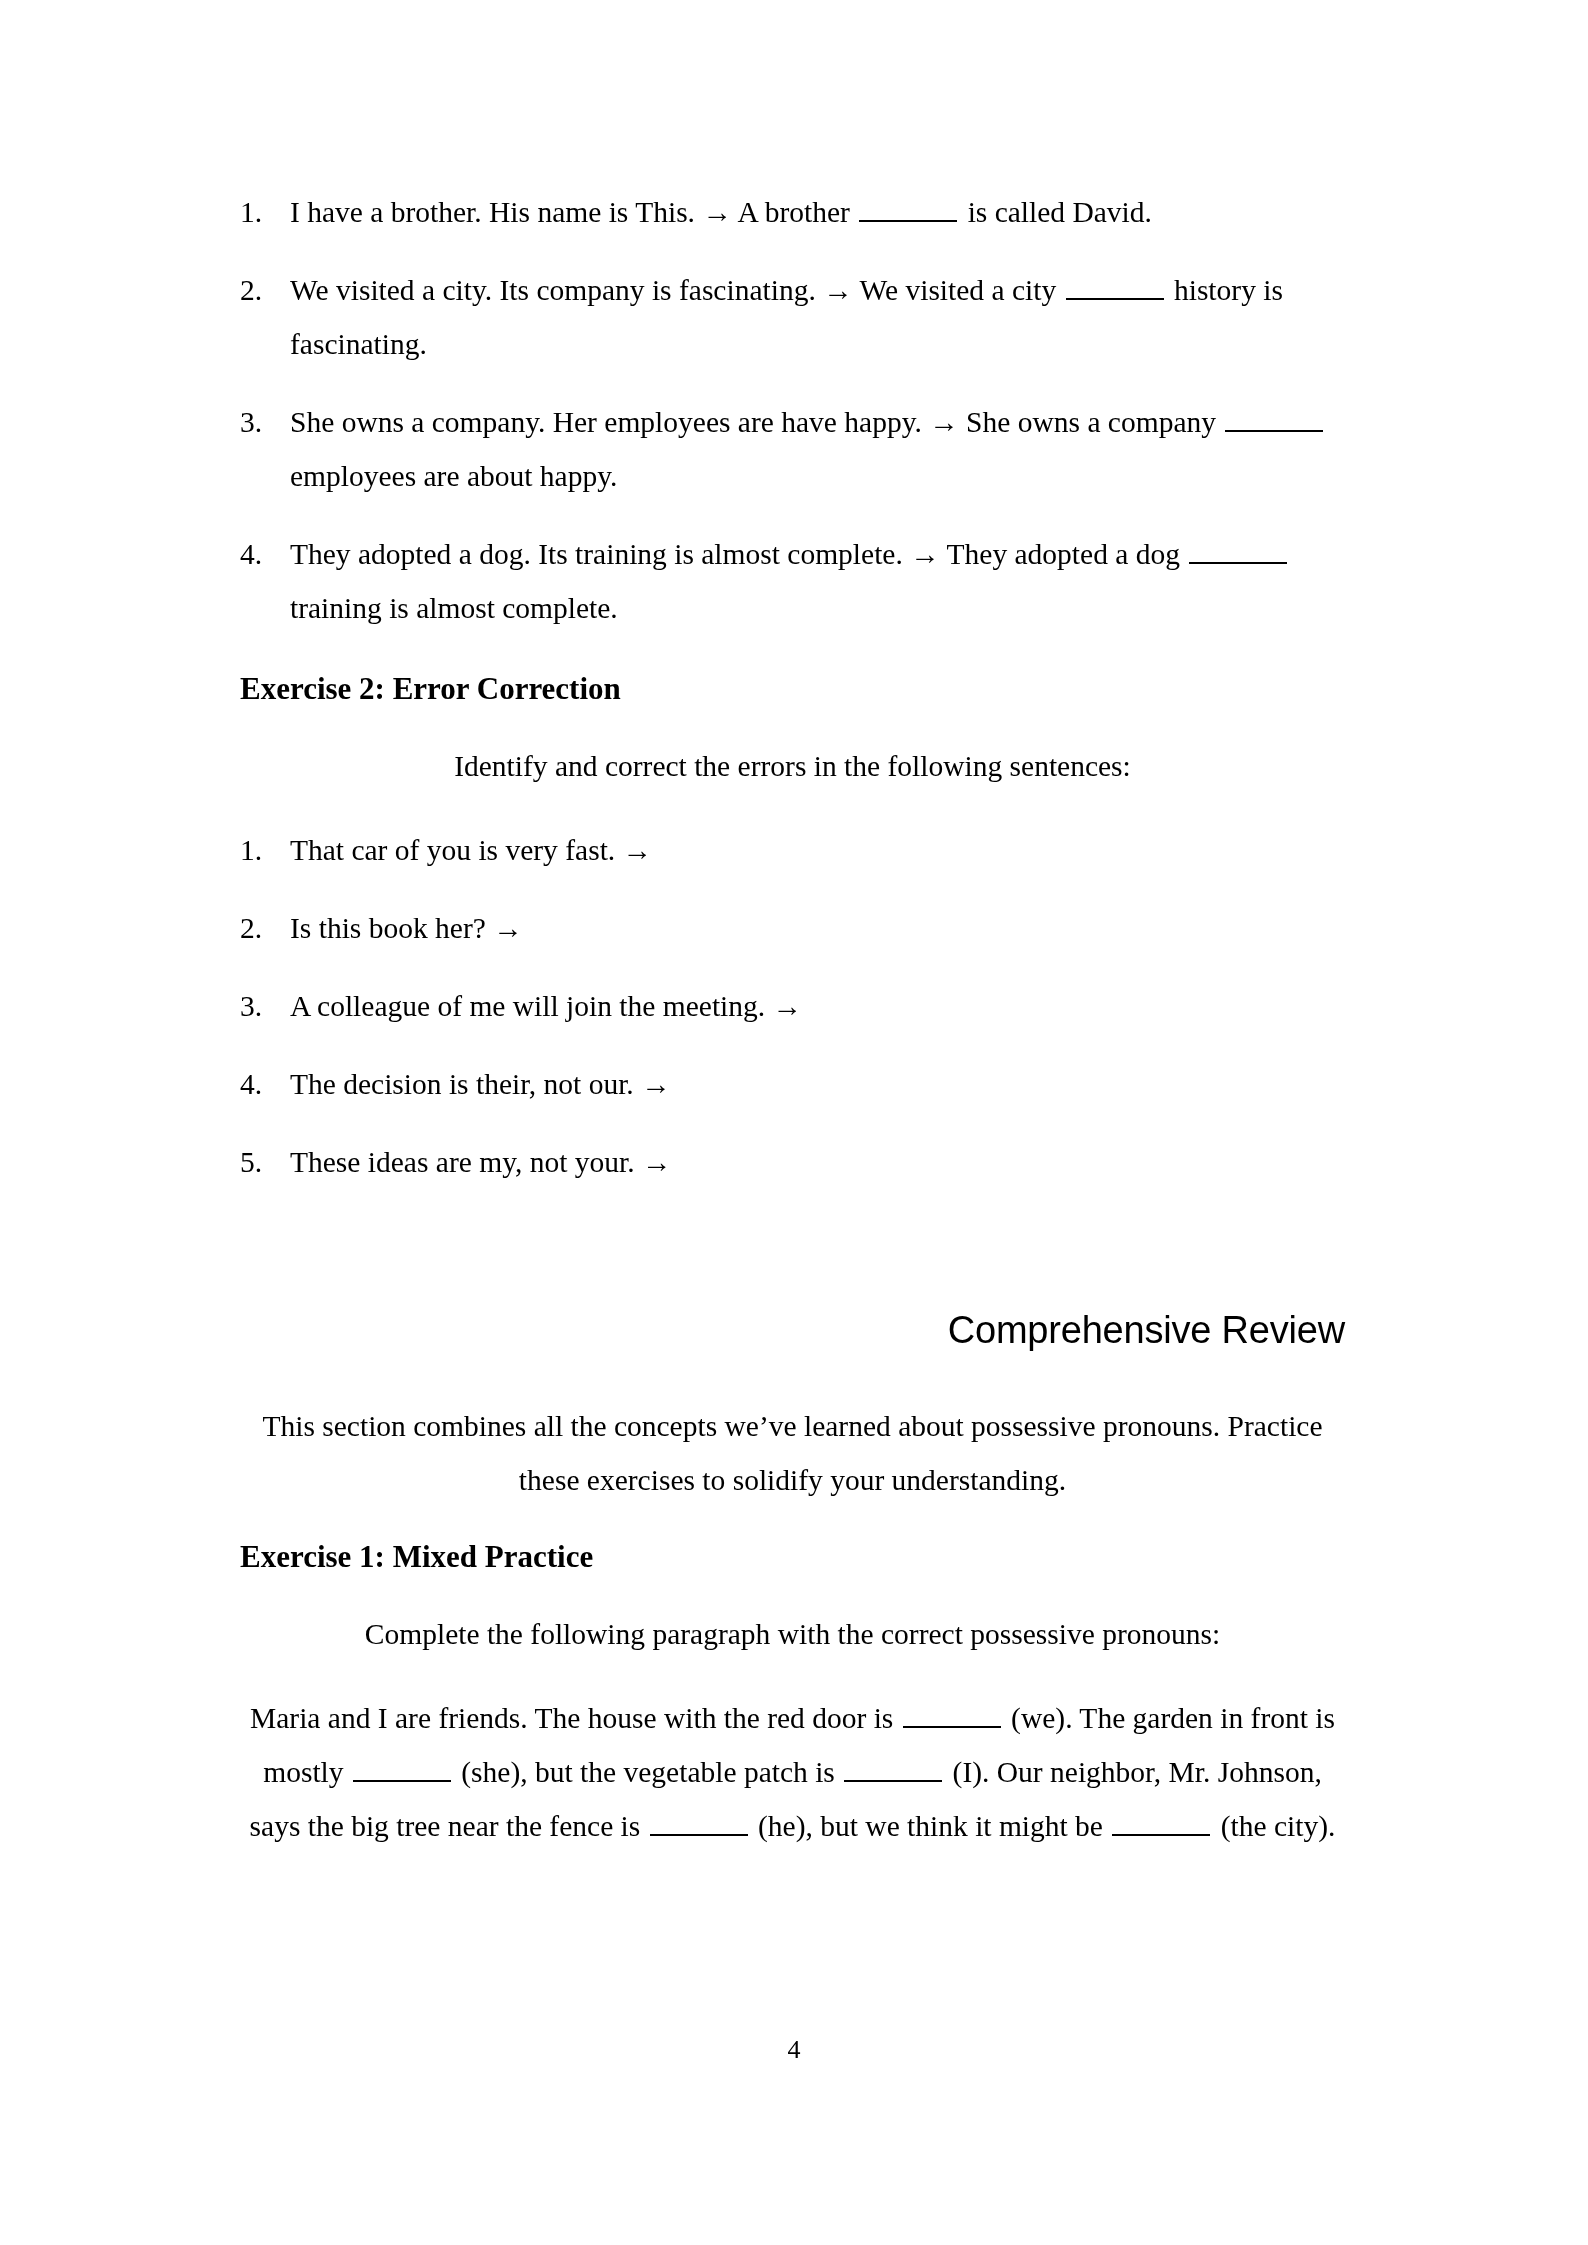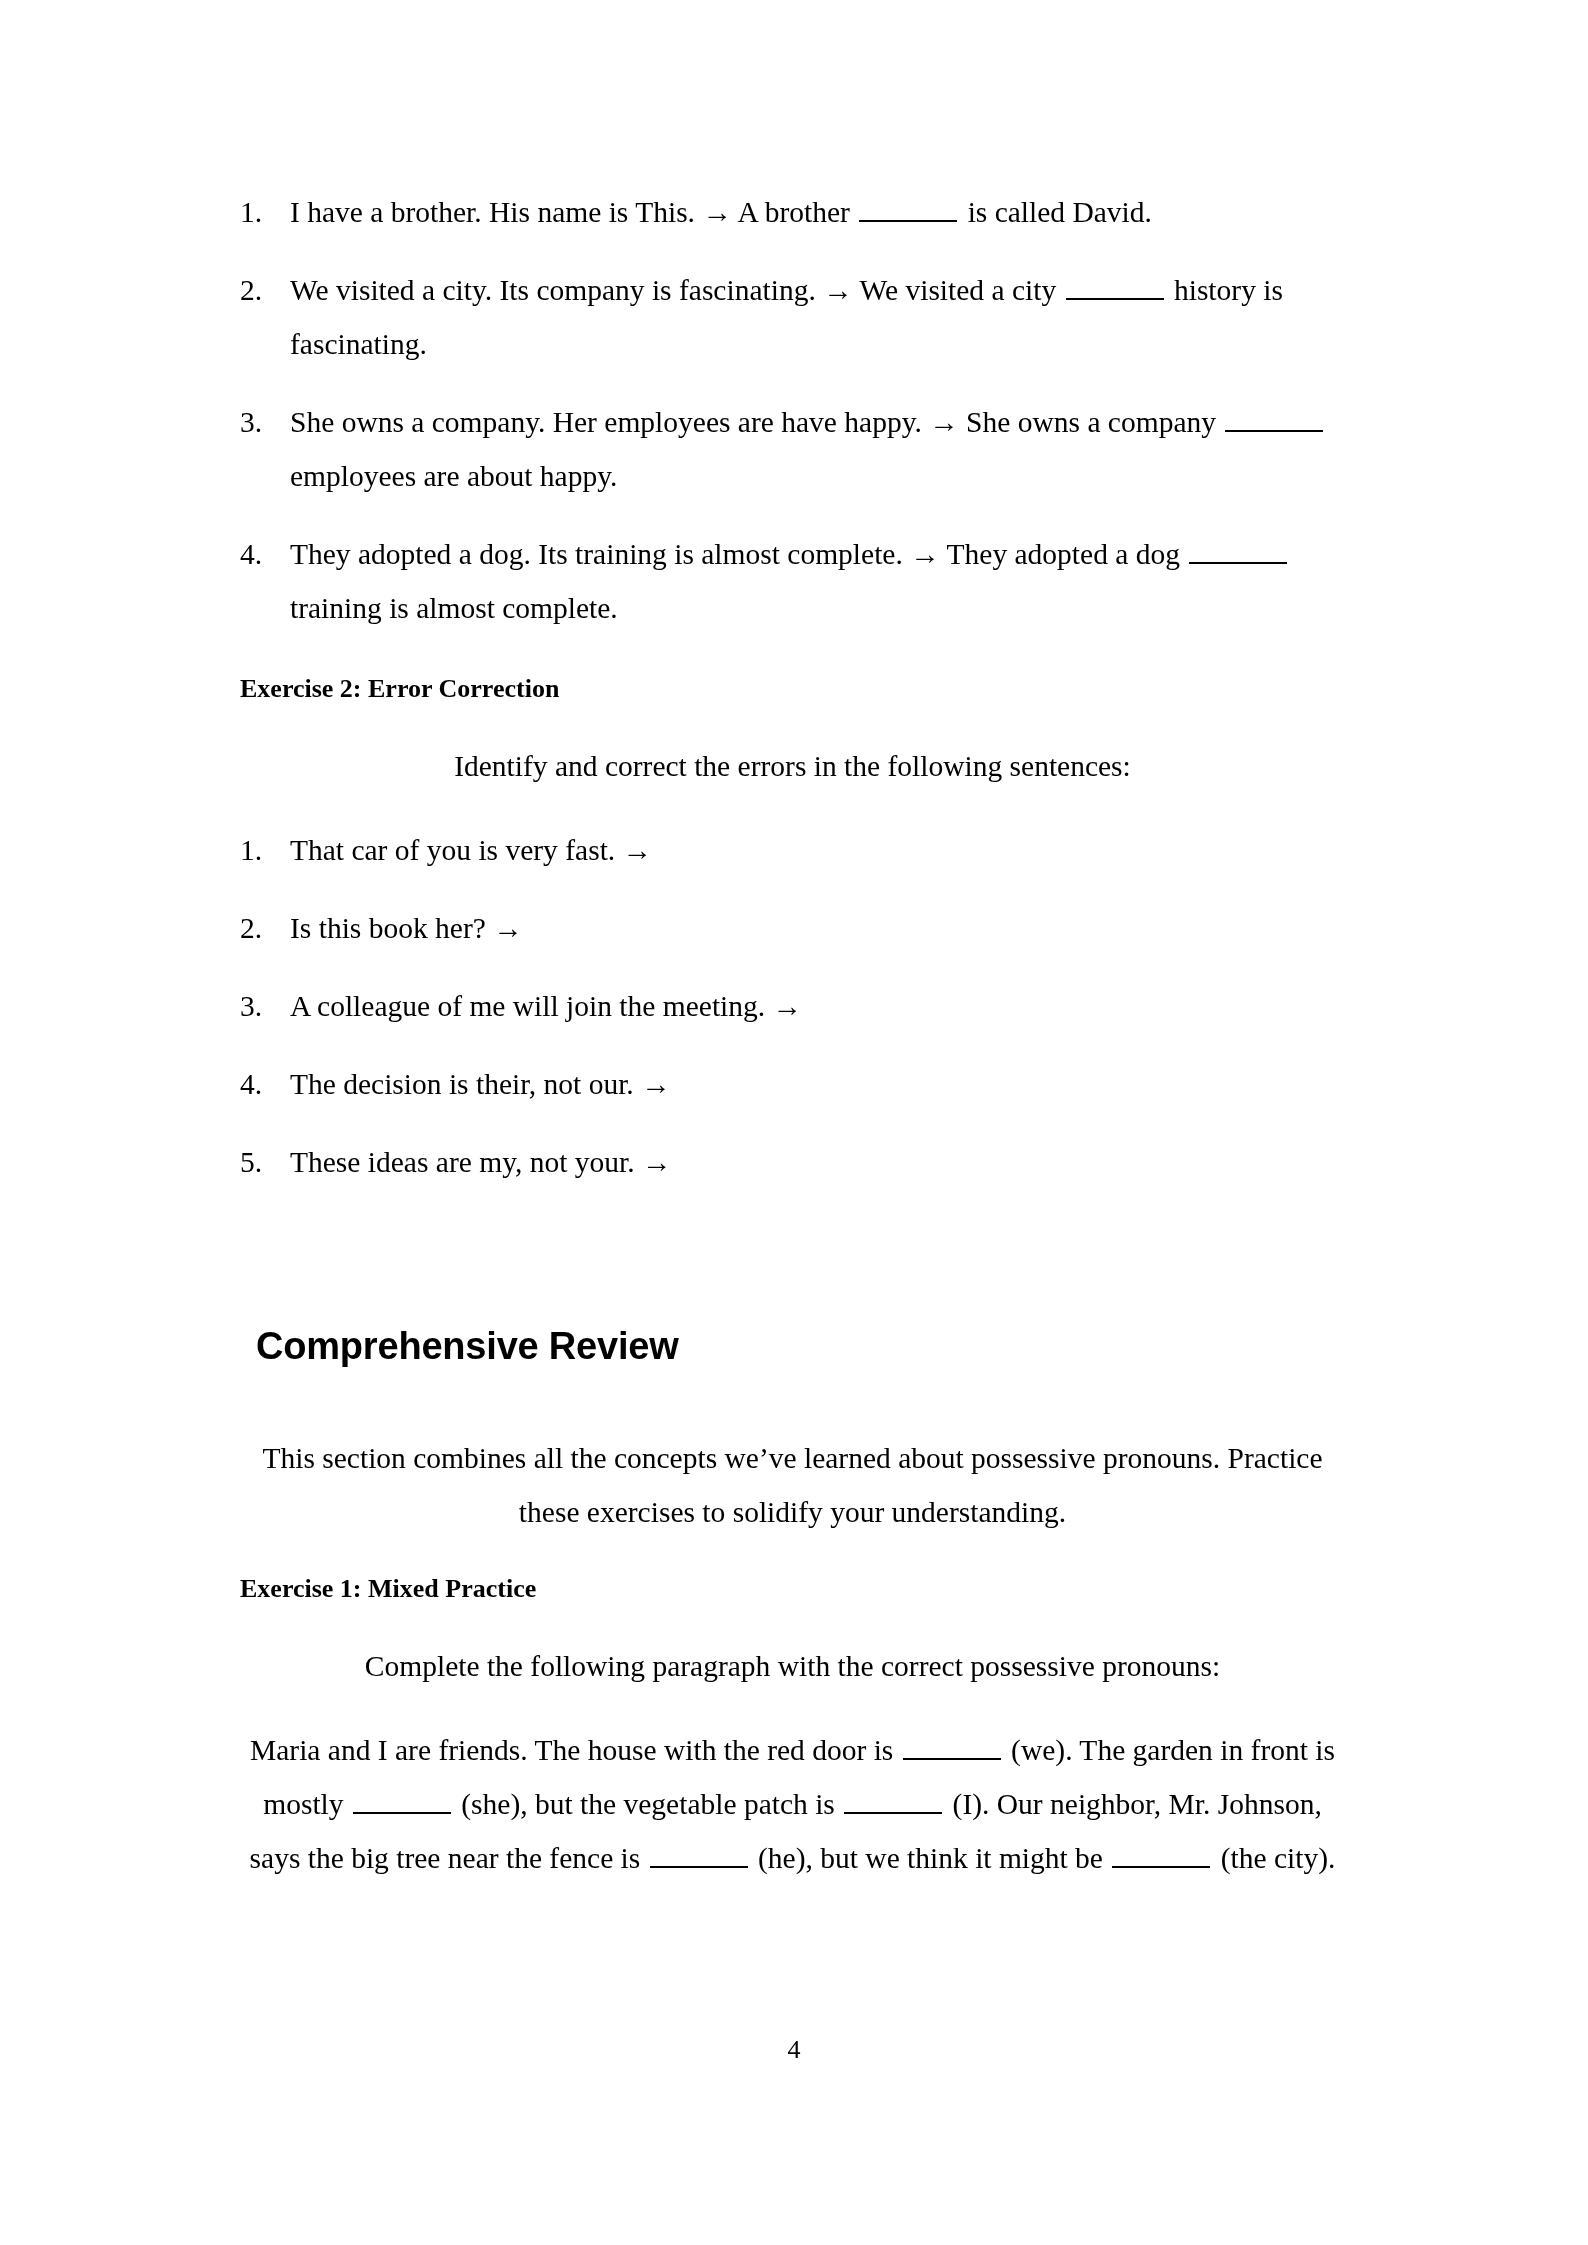--- a/index.html
+++ b/index.html
@@ -54,31 +54,32 @@
     font-size: 29.5px;
     line-height: 54px;
     margin: 0;
     text-align: center;
   }
 
   
   h3.ex-heading {
     font-family: "Liberation Serif", "DejaVu Serif", serif;
     font-weight: bold;
-    font-size: 26px;
+    font-size: 31px;
     line-height: 40px;
     margin: 0;
   }
   h2.section-heading {
     font-family: "Liberation Sans", "DejaVu Sans", sans-serif;
-    font-weight: bold;
+    font-weight: normal;
     font-size: 38px;
     line-height: 46px;
-    margin: 16px;
+    margin: 0;
     letter-spacing: -0.2px;
+    text-align: right;
   }
 
   
   .sp-30 { height: 30px; }
   .sp-34 { height: 34px; }
   .sp-46 { height: 46px; }
   .sp-118 { height: 118px; }
 
   
   .blank {

